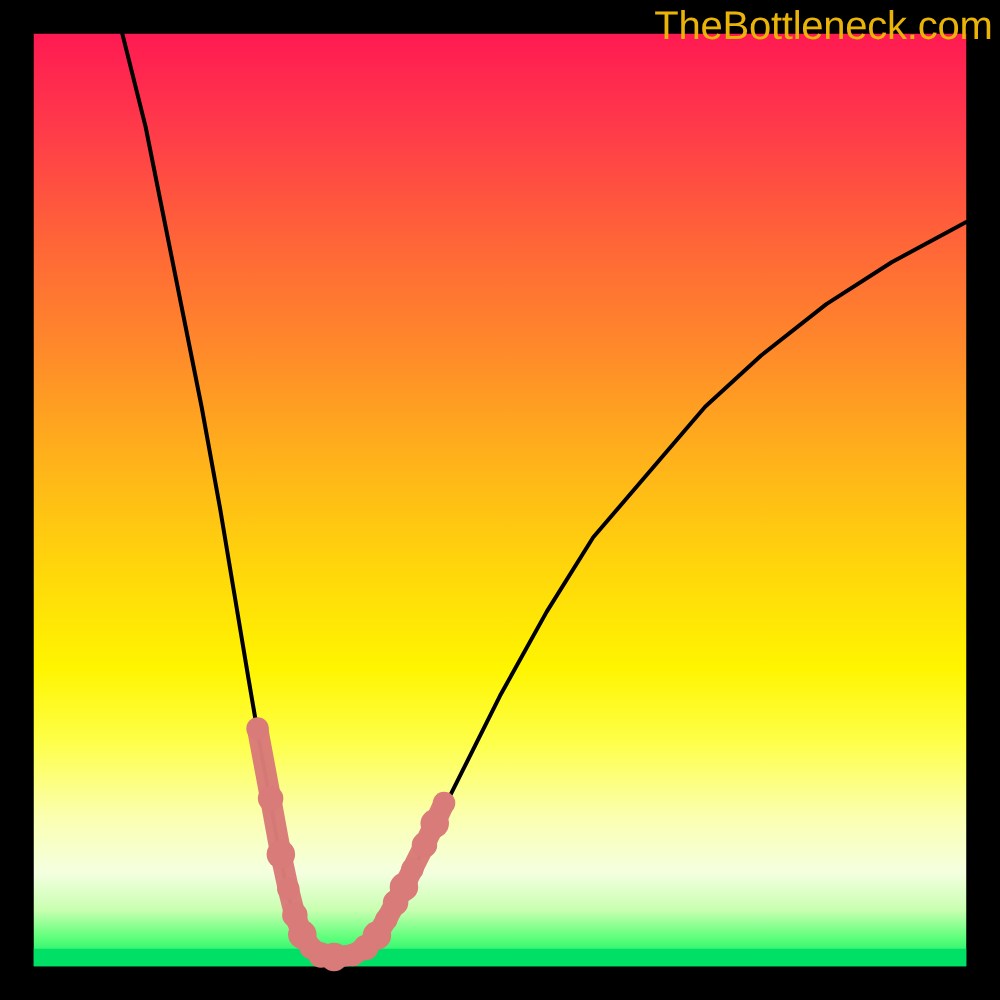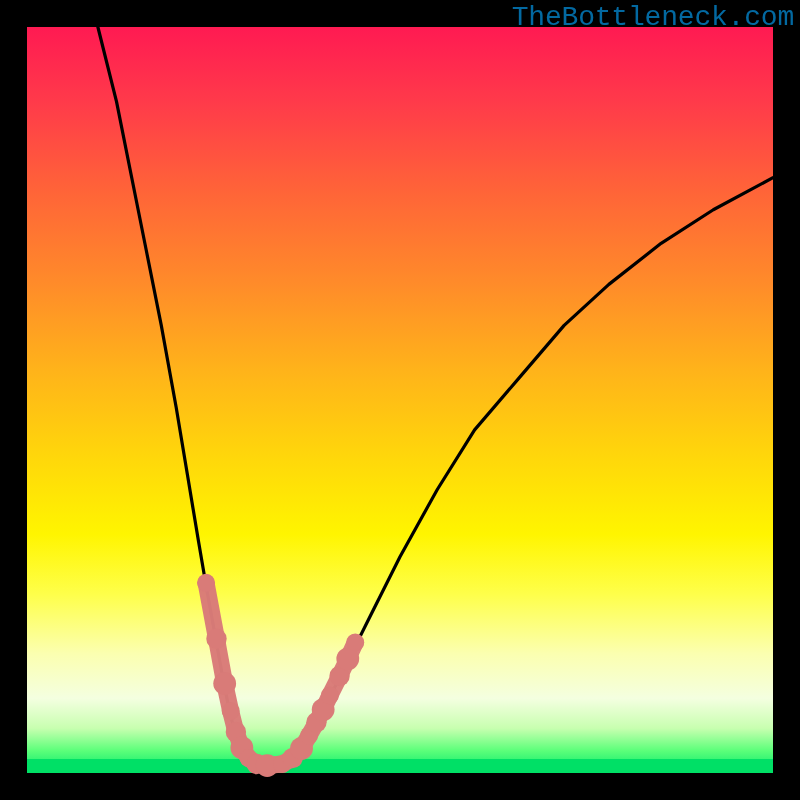--- a/index.html
+++ b/index.html
@@ -33,26 +33,25 @@
       #c8ffb0 94%,
       #5cff7a 97%,
       #00e66b 100%
     );
   }
   
   .watermark {
     position: absolute;
     top: 2px;
     right: 6px;
-    color: #0369a1;
-    font-size: 28px;
+    color: #eab308;
+    font-size: 32px;
     font-weight: 500;
     letter-spacing: -0.2px;
     z-index: 5;
-    font-family: Liberation Mono, monospace;
   }
   
   svg.curves {
     position: absolute;
     left: 0; top: 0;
     width: 746px; height: 746px;
     overflow: visible;
   }
   
   .green-band {

